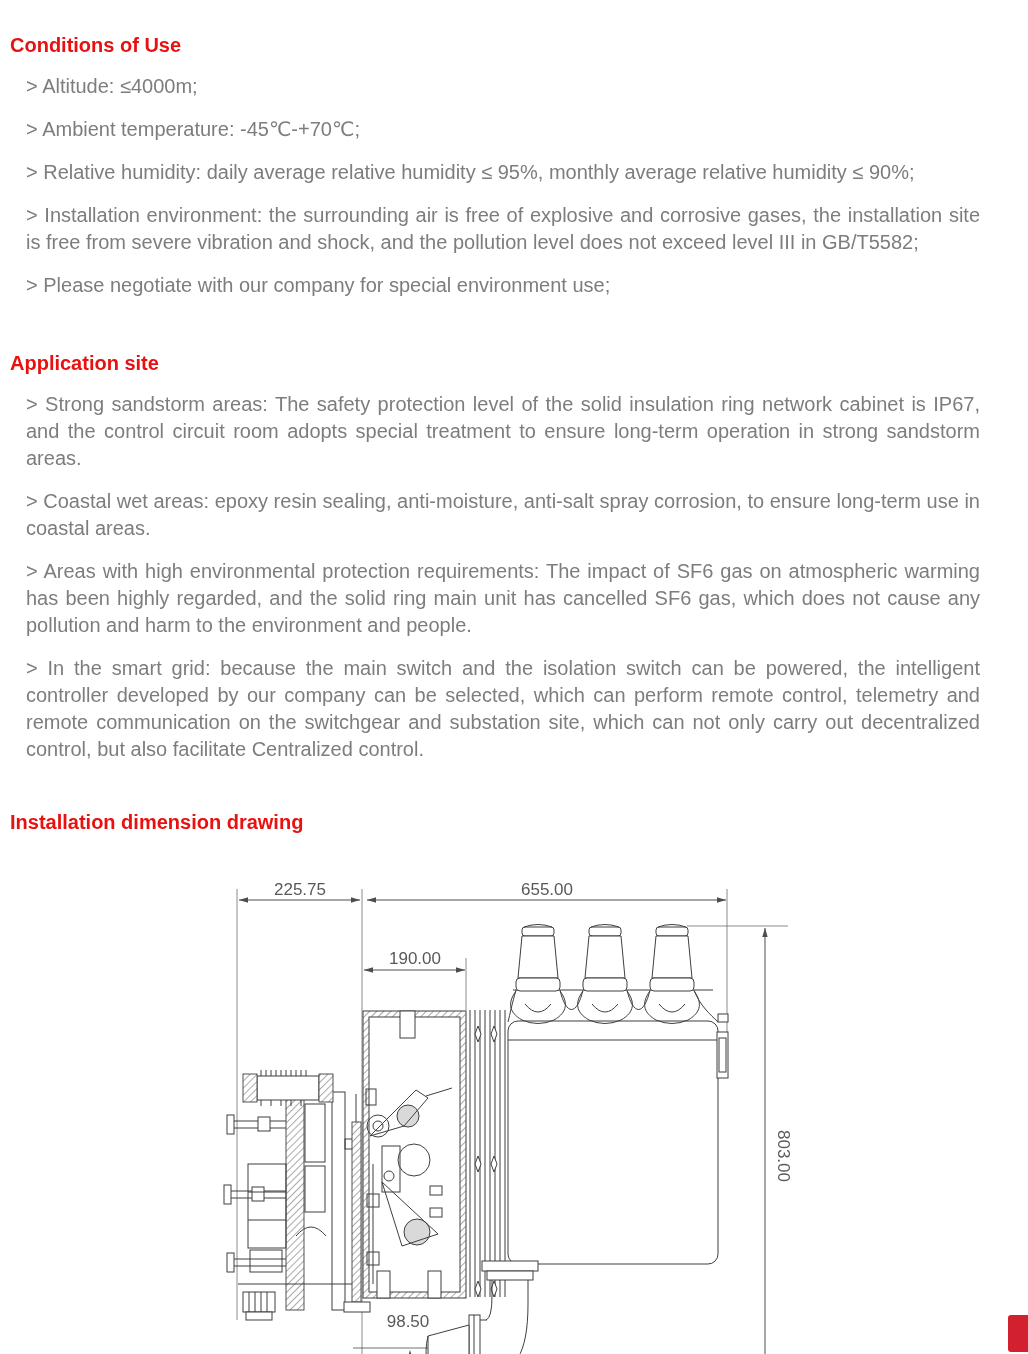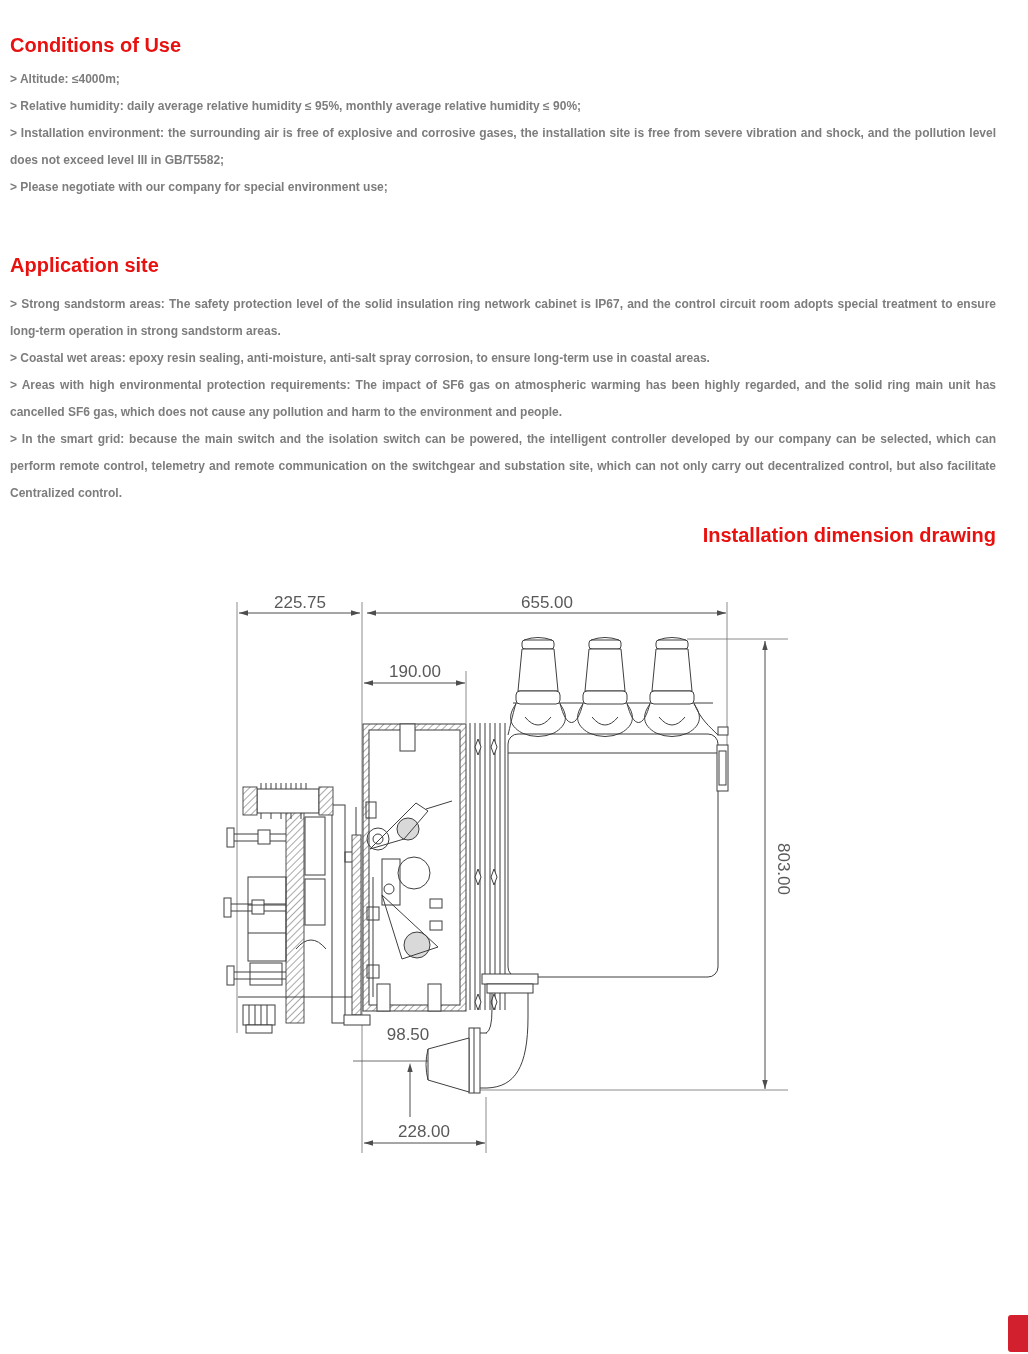--- a/index.html
+++ b/index.html
@@ -7,25 +7,24 @@
     width:1028px;height:1354px;position:relative;background:#ffffff;
     font-family:"Liberation Sans","DejaVu Sans",sans-serif;
     overflow:hidden;
   }
   .content{padding:0 32px 0 10px;}
   .section-title{
     font-size:20px;line-height:24px;font-weight:bold;color:#e8110f;margin:0;
   }
   #t1{margin-top:33px;margin-bottom:9px;}
   #t2{margin-top:52px;margin-bottom:14px;}
-  #t3{margin-top:16px;margin-bottom:0;text-align:right;}
+  #t3{margin-top:47px;margin-bottom:0;}
   .para{
-    margin:0;font-size:12px;line-height:27px;color:#7d7d7d;
+    margin:16px;font-size:20px;line-height:27px;color:#7d7d7d;
     text-align:justify;
-    font-weight:bold;
   }
   .drawing{display:block;margin:30px 0 0 -10px;}
   .ln{stroke:#3f3f3f;stroke-width:1;fill:none;}
   .lnf{stroke:#3f3f3f;stroke-width:1;fill:#ffffff;}
   .lng{stroke:#3f3f3f;stroke-width:1;fill:#d9d9d9;}
   .thin{stroke:#4b4b4b;stroke-width:.8;fill:none;}
   .dim{stroke:#4d4d4d;stroke-width:1;fill:none;}
   .ext{stroke:#6e6e6e;stroke-width:.8;fill:none;}
   .arr{fill:#4d4d4d;stroke:none;}
   .dimtxt{font-family:"Liberation Sans",sans-serif;font-size:17px;fill:#595959;}
@@ -35,20 +34,21 @@
   }
 </style>
 </head>
 <body>
 
 <div class="content">
 
   <h2 id="t1" class="section-title" style="color: rgb(232, 17, 15);">Conditions of Use</h2>
   <div>
       <p class="para" style="color: rgb(125, 125, 125);">&gt; Altitude: ≤4000m;</p>
+      <p class="para" style="color: rgb(125, 125, 125);">&gt; Ambient temperature: -45℃-+70℃;</p>
       <p class="para" style="color: rgb(125, 125, 125);">&gt; Relative humidity: daily average relative humidity ≤ 95%, monthly average relative humidity ≤ 90%;</p>
       <p class="para" style="color: rgb(125, 125, 125);">&gt; Installation environment: the surrounding air is free of explosive and corrosive gases, the installation site is free from severe vibration and shock, and the pollution level does not exceed level III in GB/T5582;</p>
       <p class="para" style="color: rgb(125, 125, 125);">&gt; Please negotiate with our company for special environment use;</p>
     </div>
 
   <h2 id="t2" class="section-title" style="color: rgb(232, 17, 15);">Application site</h2>
   <div>
       <p class="para" style="color: rgb(125, 125, 125);">&gt; Strong sandstorm areas: The safety protection level of the solid insulation ring network cabinet is IP67, and the control circuit room adopts special treatment to ensure long-term operation in strong sandstorm areas.</p>
       <p class="para" style="color: rgb(125, 125, 125);">&gt; Coastal wet areas: epoxy resin sealing, anti-moisture, anti-salt spray corrosion, to ensure long-term use in coastal areas.</p>
       <p class="para" style="color: rgb(125, 125, 125);">&gt; Areas with high environmental protection requirements: The impact of SF6 gas on atmospheric warming has been highly regarded, and the solid ring main unit has cancelled SF6 gas, which does not cause any pollution and harm to the environment and people.</p>

